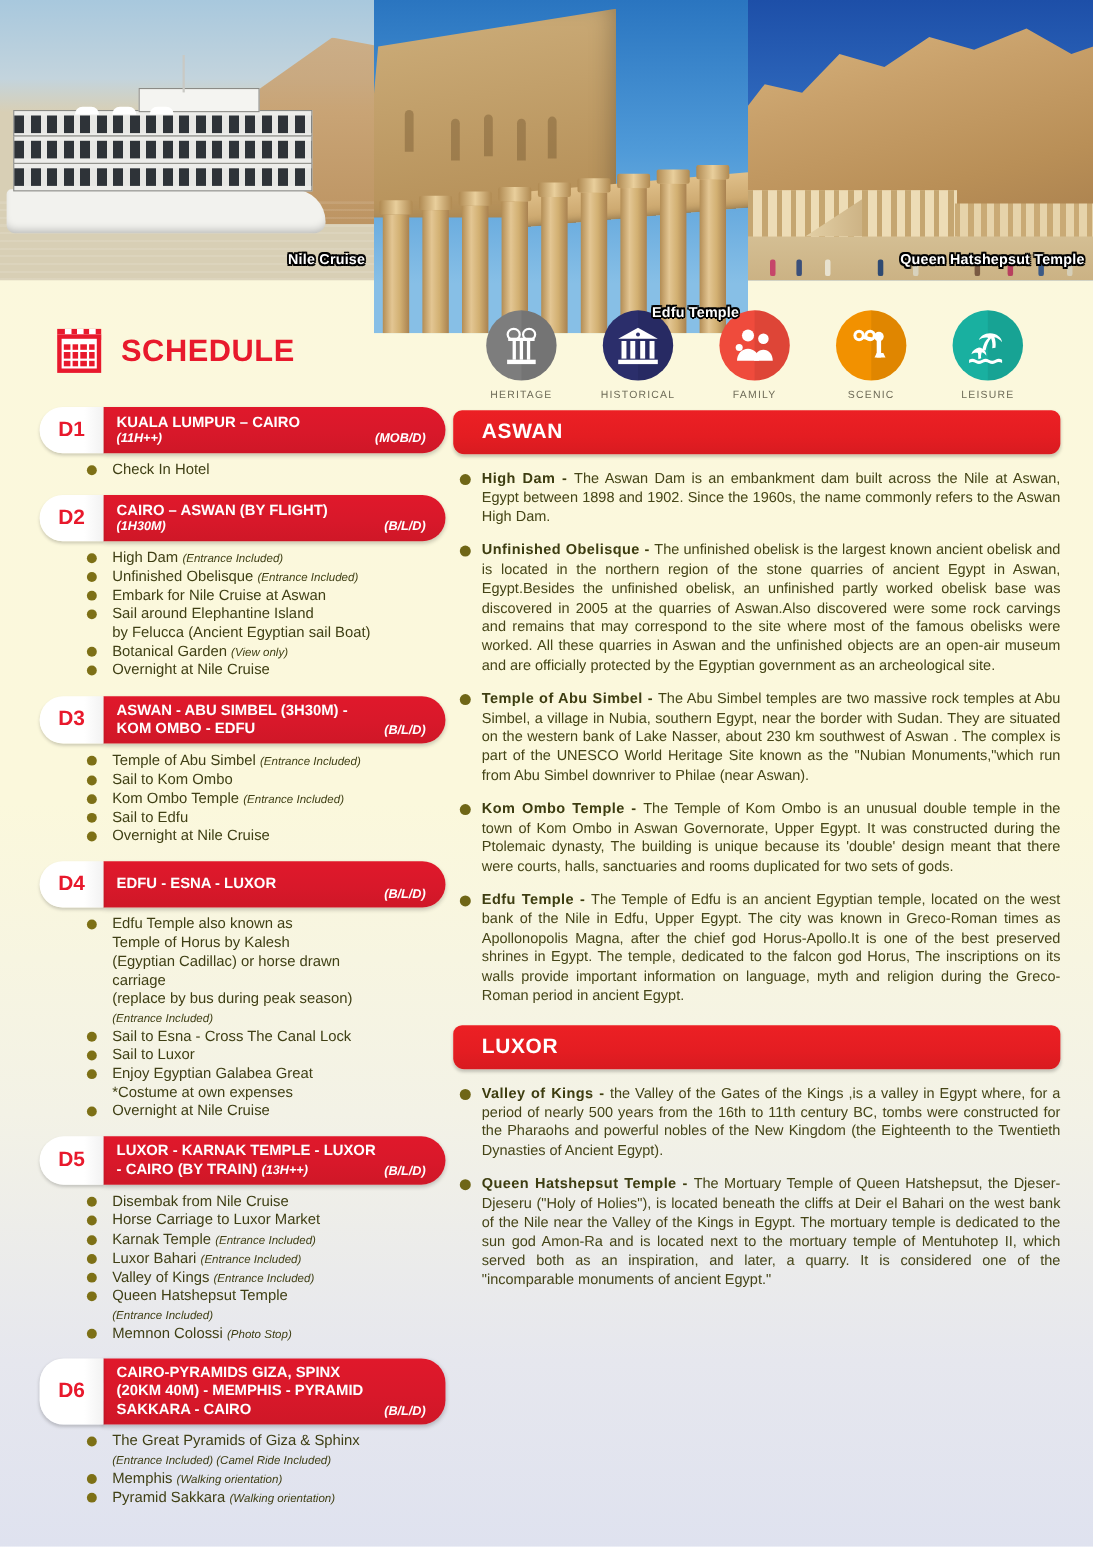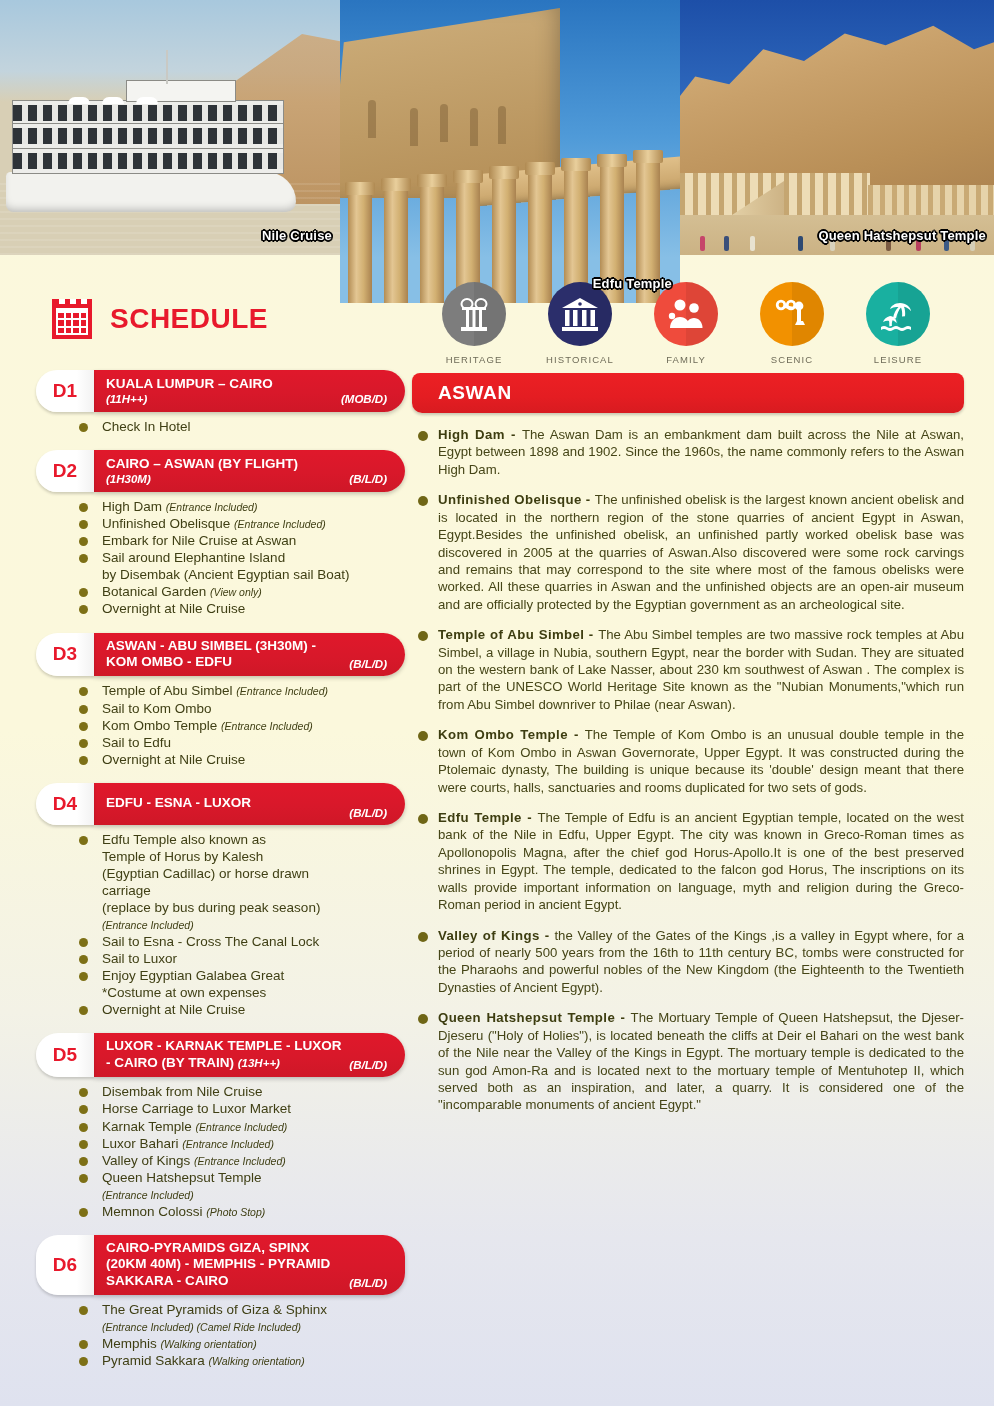--- a/index.html
+++ b/index.html
@@ -282,21 +282,21 @@
               <span>(1H30M)</span>
               <span>(B/L/D)</span>
             </div>
           </div>
         </div>
         <ul class="items">
           <li><span class="dot"></span><span>High Dam</span> <span class="note">(Entrance Included)</span></li>
           <li><span class="dot"></span><span>Unfinished Obelisque</span> <span class="note">(Entrance Included)</span></li>
           <li><span class="dot"></span><span>Embark for Nile Cruise at Aswan</span></li>
           <li><span class="dot"></span><span>Sail around Elephantine Island</span></li>
-          <li class="cont"><span>by Disembak (Ancient Egyptian sail Boat)</span></li>
+          <li class="cont"><span>by Felucca (Ancient Egyptian sail Boat)</span></li>
           <li><span class="dot"></span><span>Botanical Garden</span> <span class="note">(View only)</span></li>
           <li><span class="dot"></span><span>Overnight at Nile Cruise</span></li>
         </ul>
       </div>
       <div>
         <div class="day-bar">
           <div class="day-pill">D3</div>
           <div class="day-body">
             <div class="day-title">ASWAN - ABU SIMBEL (3H30M) -</div>
             <div class="day-title">KOM OMBO - EDFU</div>
@@ -451,16 +451,17 @@
         <div class="lbl">LEISURE</div>
       </div>
     </div>
   <div id="sections-container">
       <div class="sec-head first">ASWAN</div>
       <div class="para"><span class="bdot"></span><b>High Dam - </b><span>The Aswan Dam is an embankment dam built across the Nile at Aswan, Egypt between 1898 and 1902. Since the 1960s, the name commonly refers to the Aswan High Dam.</span></div>
       <div class="para"><span class="bdot"></span><b>Unfinished Obelisque - </b><span>The unfinished obelisk is the largest known ancient obelisk and is located in the northern region of the stone quarries of ancient Egypt in Aswan, Egypt.Besides the unfinished obelisk, an unfinished partly worked obelisk base was discovered in 2005 at the quarries of Aswan.Also discovered were some rock carvings and remains that may correspond to the site where most of the famous obelisks were worked. All these quarries in Aswan and the unfinished objects are an open-air museum and are officially protected by the Egyptian government as an archeological site.</span></div>
       <div class="para"><span class="bdot"></span><b>Temple of Abu Simbel - </b><span>The Abu Simbel temples are two massive rock temples at Abu Simbel, a village in Nubia, southern Egypt, near the border with Sudan. They are situated on the western bank of Lake Nasser, about 230 km southwest of Aswan . The complex is part of the UNESCO World Heritage Site known as the "Nubian Monuments,"which run from Abu Simbel downriver to Philae (near Aswan).</span></div>
       <div class="para"><span class="bdot"></span><b>Kom Ombo Temple - </b><span>The Temple of Kom Ombo is an unusual double temple in the town of Kom Ombo in Aswan Governorate, Upper Egypt. It was constructed during the Ptolemaic dynasty,  The building is unique because its 'double' design meant that there were courts, halls, sanctuaries and rooms duplicated for two sets of gods.</span></div>
       <div class="para"><span class="bdot"></span><b>Edfu Temple - </b><span>The Temple of Edfu is an ancient Egyptian temple, located on the west bank of the Nile in Edfu, Upper Egypt. The city was known in Greco-Roman times as Apollonopolis Magna, after the chief god Horus-Apollo.It is one of the best preserved shrines in Egypt. The temple, dedicated to the falcon god Horus, The inscriptions on its walls provide important information on language, myth and religion during the Greco-Roman period in ancient Egypt.</span></div>
+      <div class="sec-head">LUXOR</div>
       <div class="para"><span class="bdot"></span><b>Valley of Kings - </b><span>the Valley of the Gates of the Kings ,is a valley in Egypt where, for a period of nearly 500 years from the 16th to 11th century BC, tombs were constructed for the Pharaohs and powerful nobles of the New Kingdom (the Eighteenth to the Twentieth Dynasties of Ancient Egypt).</span></div>
       <div class="para"><span class="bdot"></span><b>Queen Hatshepsut Temple - </b><span>The Mortuary Temple of Queen Hatshepsut, the Djeser-Djeseru ("Holy of Holies"), is located beneath the cliffs at Deir el Bahari on the west bank of the Nile near the Valley of the Kings in Egypt. The mortuary temple is dedicated to the sun god Amon-Ra and is located next to the mortuary temple of Mentuhotep II, which served both as an inspiration, and later, a quarry. It is considered one of the "incomparable monuments of ancient Egypt."</span></div>
     </div>
 </div>
 
 </body></html>

